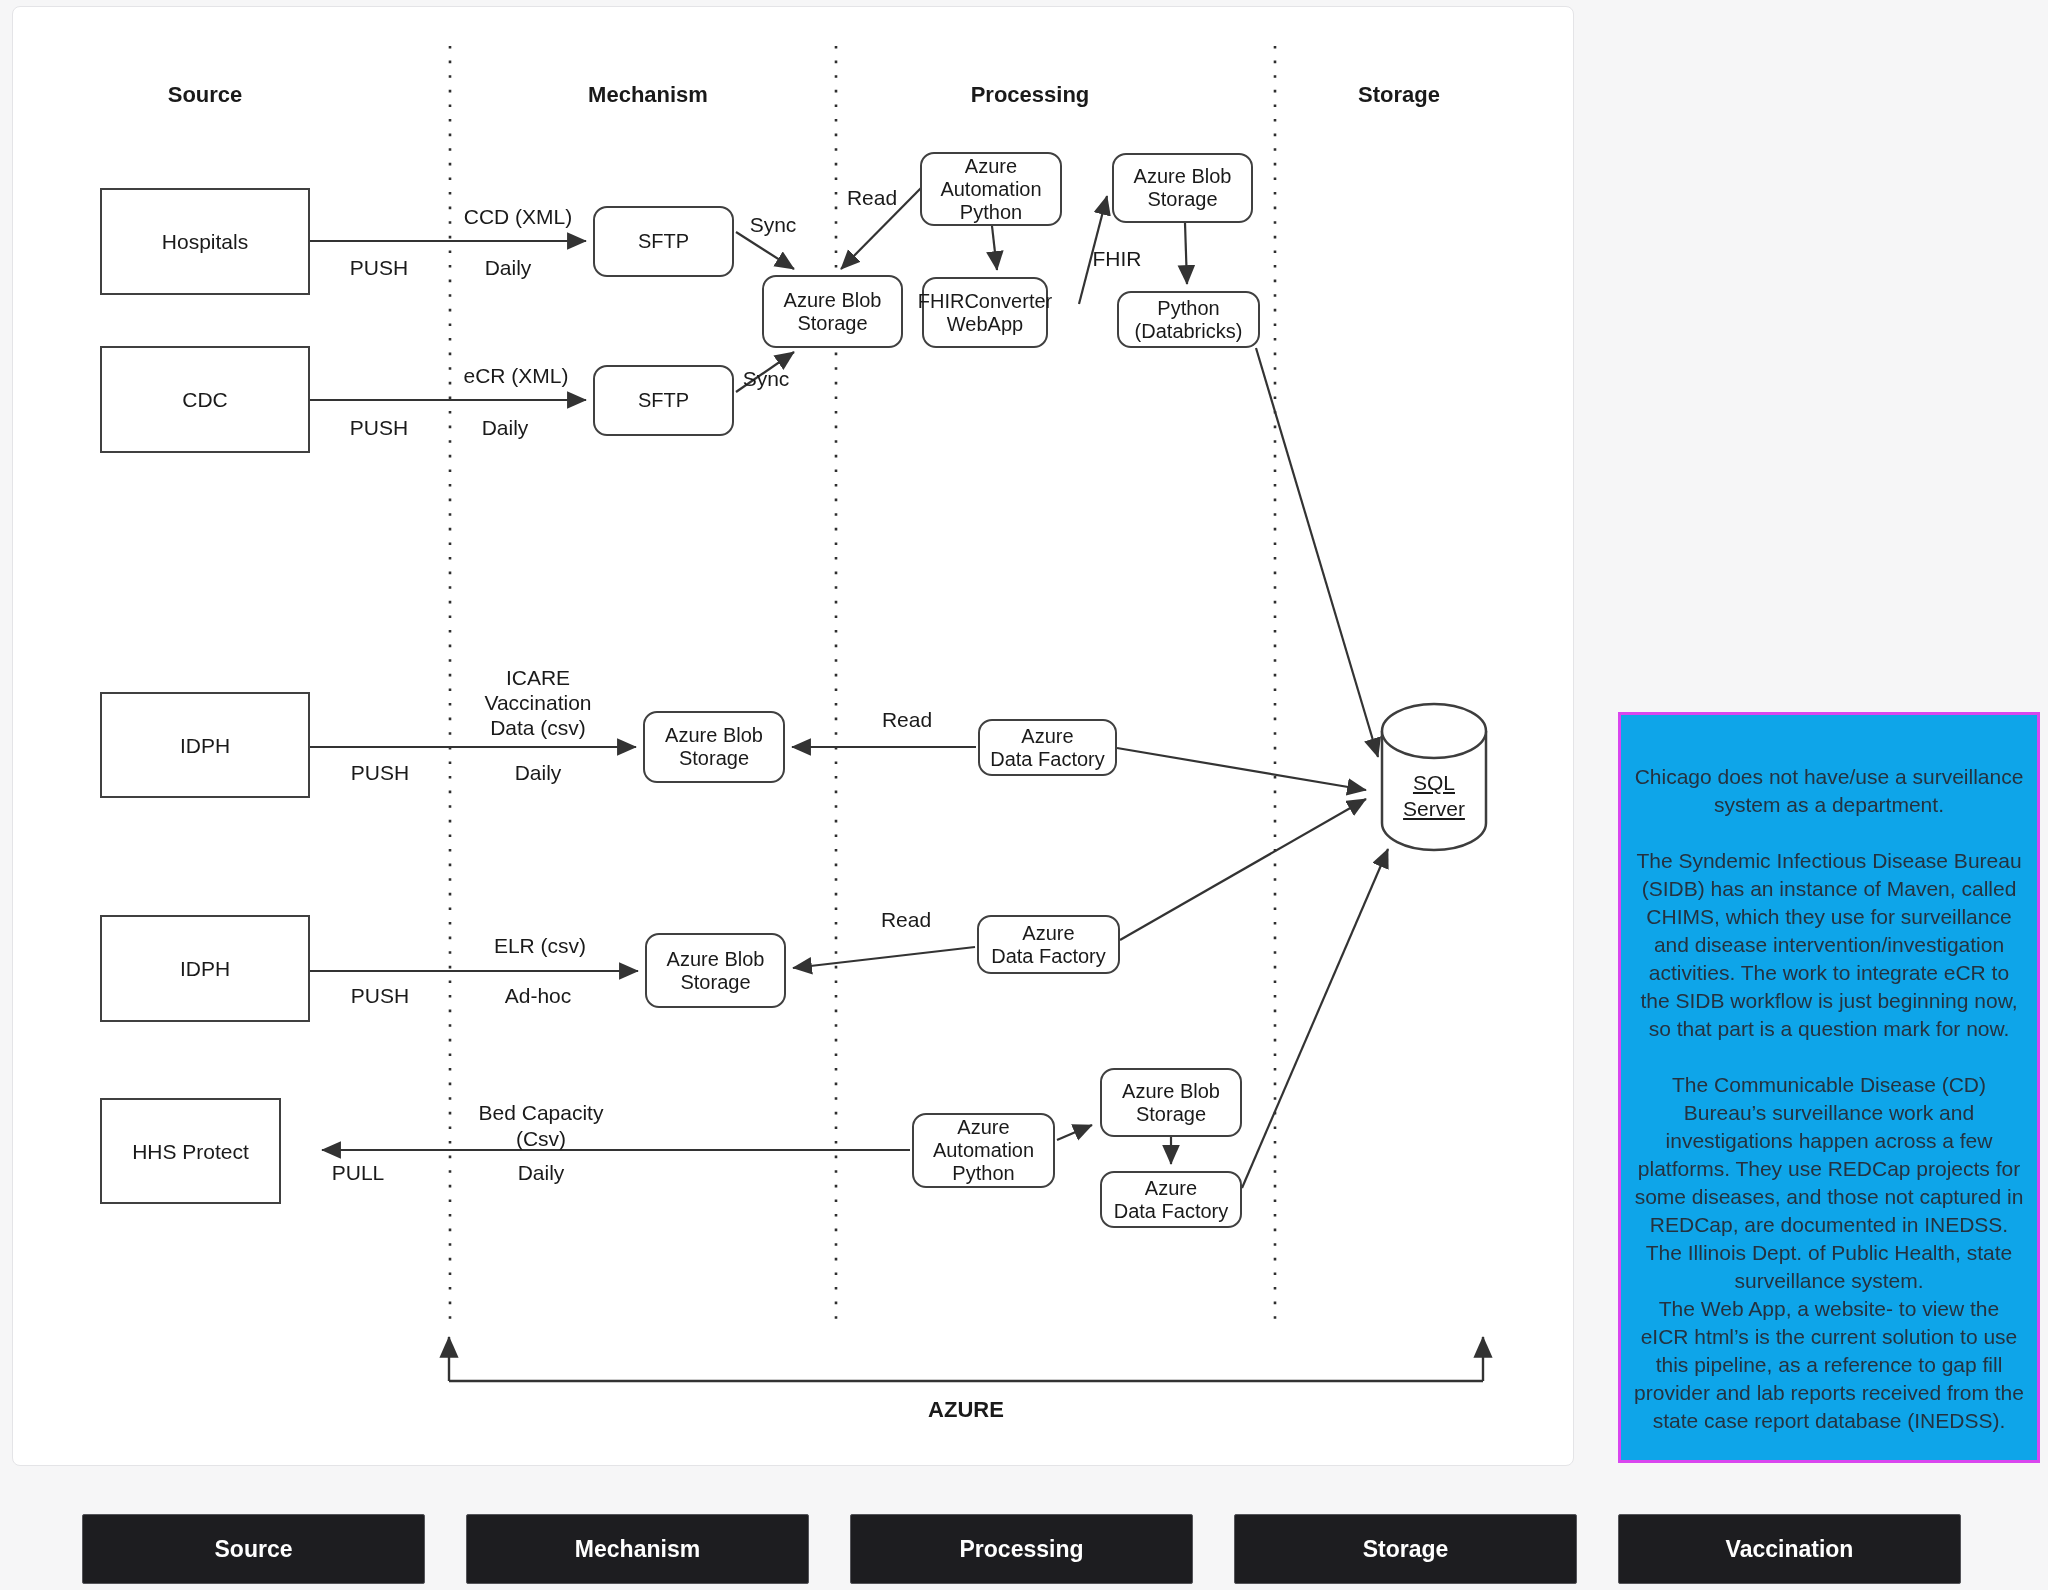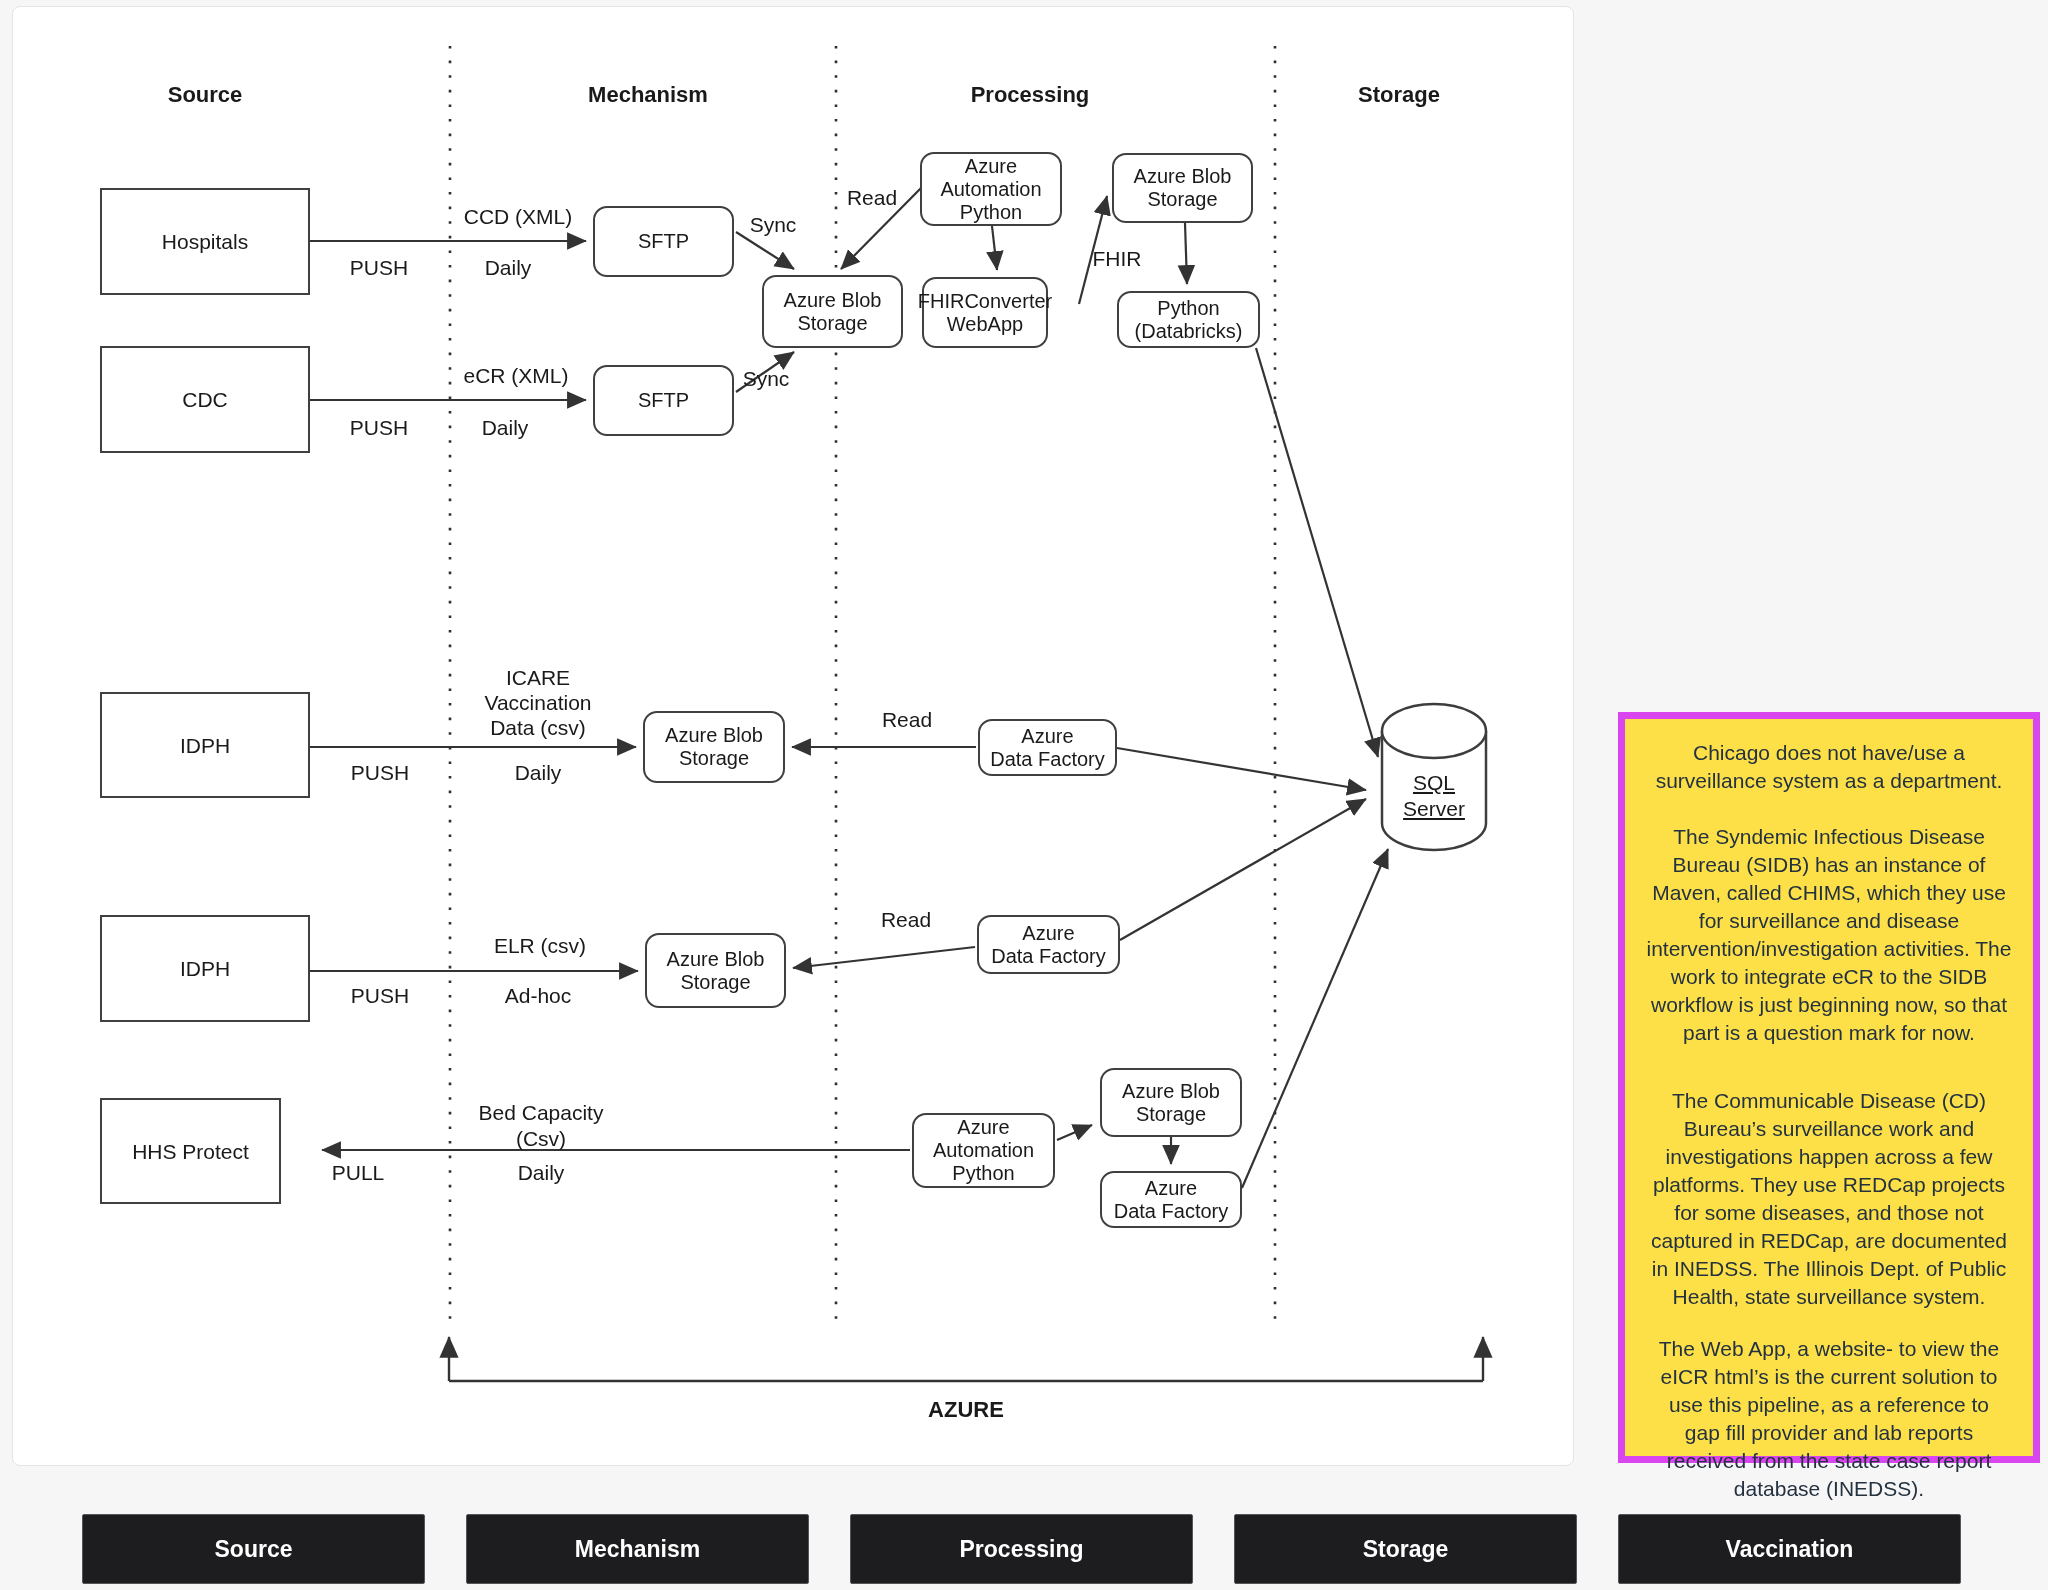--- a/index.html
+++ b/index.html
@@ -21,29 +21,29 @@
   .hdr{font-weight:bold;font-size:22px;}
   .node{
     position:absolute;display:flex;align-items:center;justify-content:center;
     text-align:center;background:#ffffff;border:2px solid #404040;
     font-size:20px;line-height:23px;white-space:pre-line;box-sizing:border-box;
   }
   .sq{font-size:21px;}
   .rd{border-radius:14px;}
   .note{
     position:absolute;left:1618px;top:712px;width:422px;height:751px;
-    background:#fde047;border:7px solid #d946ef;box-sizing:border-box;
+    background:#0ea5e9;border:3px solid #d946ef;box-sizing:border-box;
     display:flex;flex-direction:column;justify-content:flex-start;
-    padding:20px 13px 0 13px;
+    padding:48px 13px 0 13px;
   }
   .note p{
     margin:0 0 28px 0;text-align:center;font-size:21px;line-height:28px;
     color:#243240;white-space:normal;
   }
-  .note p.tight{margin:12px;}
+  .note p.tight{margin:0;}
   .fbtn{
     position:absolute;top:1514px;width:343px;height:70px;
     background:#1d1d20;border:1px solid #55555a;border-radius:2px;
     display:flex;align-items:center;justify-content:center;
     color:#ffffff;font-weight:bold;font-size:23px;cursor:pointer;box-sizing:border-box;
   }
 </style>
 </head>
 <body>
 

